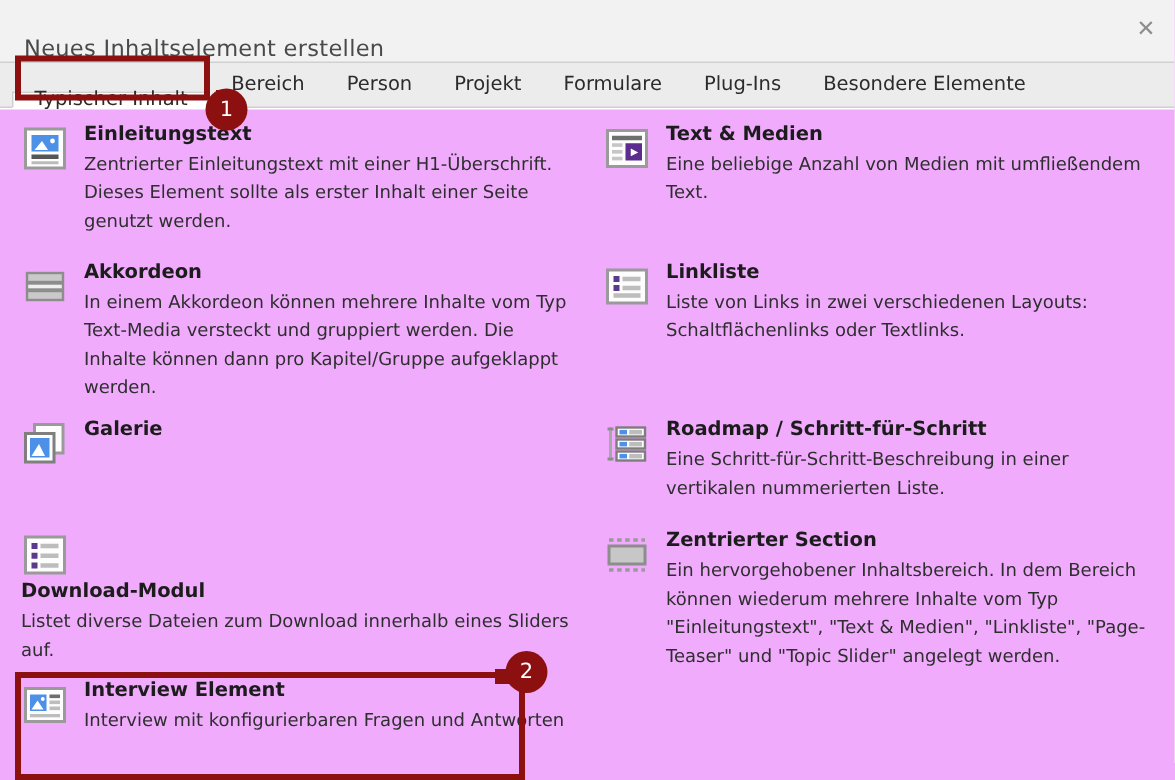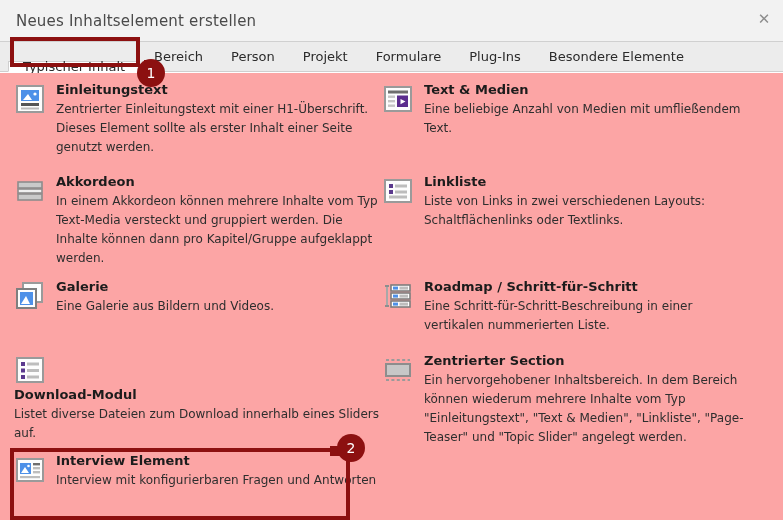--- a/index.html
+++ b/index.html
@@ -9,21 +9,21 @@
     font-family:"DejaVu Sans", sans-serif;
     font-size:13px;
     color:#222222;
     position:relative;
   }
   
   .modal-header{
     height:42px;
     background:#f2f2f2;
     border-bottom:1px solid #d0d0d0;
-    display:flex;align-items:center;
+    display:flex;align-items:flex-end;
     position:relative;
     box-sizing:border-box;
   }
   .modal-title{
     margin-left:16px;
     font-size:15px;
     color:#4a4a4a;
     letter-spacing:.2px;
   }
   .close-icon{
@@ -58,30 +58,30 @@
     border:1px solid #cfcfcf;
     border-bottom:1px solid #ffffff;
     margin-bottom:-1px;
     box-sizing:border-box;
     margin-top:19px;
   }
   
   .content{
     position:absolute;
     top:73px;left:0;right:0;bottom:0;
-    background:#fca5a5;
+    background:#f0abfc;
     overflow:hidden;
   }
   .col{
     position:absolute;
     top:0;bottom:0;
     box-sizing:border-box;
   }
   .col-left{left:0;width:392px;}
-  .col-right{left:368px;width:391px;}
+  .col-right{left:388px;width:391px;}
   .item{
     display:flex;
     padding:8px 12px 4px 14px;
     box-sizing:border-box;
   }
   .item-icon{
     flex:0 0 32px;
     width:32px;height:32px;
     margin-right:10px;margin-top:2px;
   }
@@ -198,21 +198,20 @@
       <div class="item-icon">
         <svg class="ico" viewBox="0 0 32 32">
           <rect x="9" y="3" width="19" height="19" fill="#fdfdfd" stroke="#9a9a9a" stroke-width="2"></rect>
           <rect x="3" y="9" width="19" height="19" fill="#fdfdfd" stroke="#7f7f7f" stroke-width="2"></rect>
           <rect x="6" y="12" width="13" height="13" fill="#4d90e8"></rect>
           <polygon points="7,24 12,16 16,24" fill="#ffffff"></polygon>
         </svg>
       </div>
       <div class="item-body">
         <div class="item-title">Galerie</div>
-        <div class="item-desc">Eine Galerie aus Bildern und Videos.</div>
       </div>
     </div>
 
     <div class="item" style="height:80px;flex-direction:column;">
       <div class="item-icon">
         <svg class="ico" viewBox="0 0 32 32">
           <rect x="3" y="4" width="26" height="24" fill="#fdfdfd" stroke="#9a9a9a" stroke-width="2"></rect>
           <rect x="7" y="8" width="4" height="4" fill="#5b3a8e"></rect>
           <rect x="13" y="8.5" width="12" height="3" fill="#bdbdbd"></rect>
           <rect x="7" y="14.5" width="4" height="4" fill="#5b3a8e"></rect>

